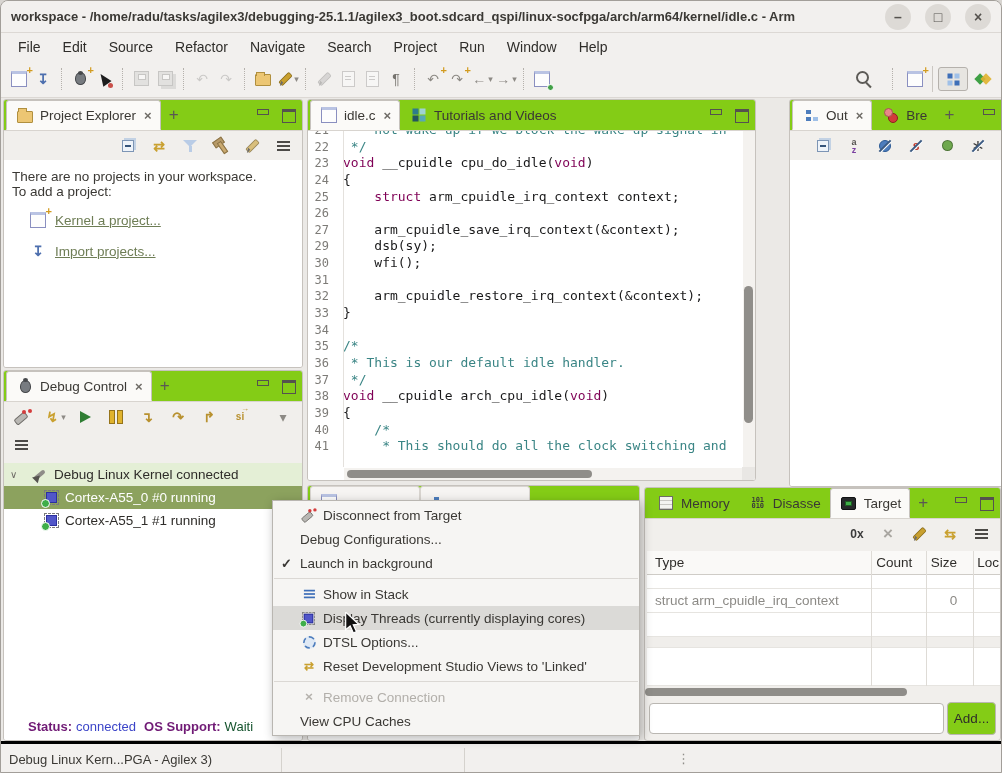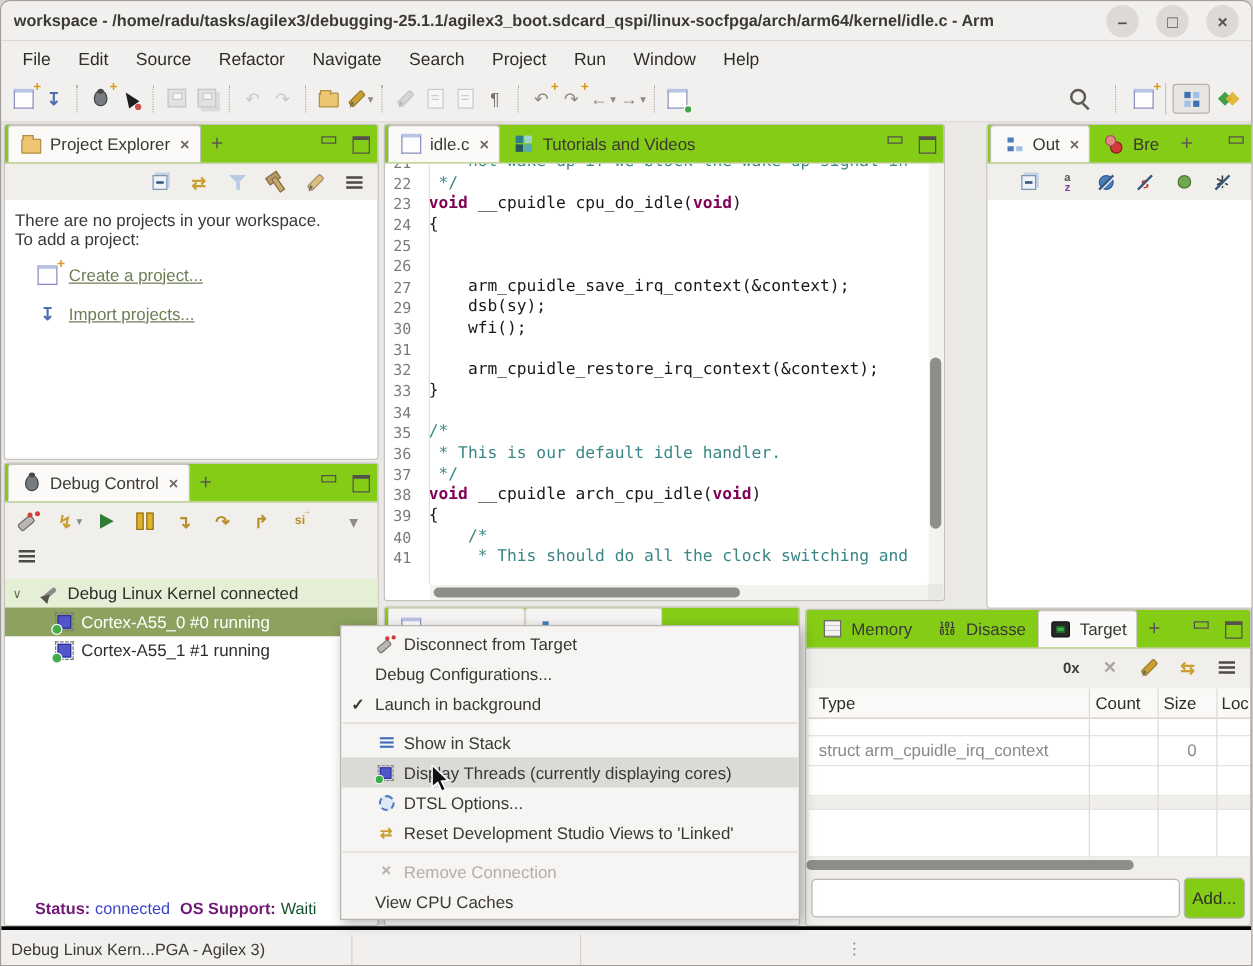--- a/index.html
+++ b/index.html
@@ -128,21 +128,21 @@
 .dc-status .conn{color:#3b44c8;margin:0 8px 0 4px}
 .dc-status .wait{color:#14532d;margin-left:4px}
 
 
 .ed-body{position:absolute;top:31px;left:0;right:0;bottom:0;background:#fff;overflow:hidden}
 .gutter-line{position:absolute;left:35px;top:0;bottom:13px;width:1px;background:#e4e1dd}
 .lines{position:absolute;left:0;top:-9px;right:13px;overflow:hidden}
 .cl{height:16.65px;line-height:16.65px;font-family:"DejaVu Sans Mono",monospace;font-size:13px;display:flex}
 .cl .ln{width:30px;text-align:right;padding-right:9px;color:#7d7b77;flex:none;font-size:12px}
 .cl .ct{white-space:pre;padding-left:5px}
-.tk-k{color:#7f0055;font-weight:700}
+.tk-k{color:#7f0055;font-weight:400}
 .tk-cm{color:#3a8585}
 .tk-pl{color:#19191a}
 .vsb{position:absolute;right:0;top:0;width:12px;bottom:13px;background:#f4f2ef}
 .vsb .th{position:absolute;left:1px;width:9px;top:155px;height:137px;background:#908e8a;border-radius:5px}
 .hsb{position:absolute;left:36px;right:13px;bottom:0;height:12px;background:#f4f2ef}
 .hsb .th{position:absolute;left:3px;width:245px;height:8px;top:2px;background:#8f8d89;border-radius:4px}
 .ed-corner{position:absolute;right:0;bottom:0;width:13px;height:13px;background:#e9e7e4}
 
 
 .ghost-tab{height:30px;width:110px;border:1px solid #d8d4cf;border-bottom:none;border-radius:3px 3px 0 0;
@@ -355,21 +355,21 @@
         </div>
       </div>
     <div class="pe-body">
       <div>There are no projects in your workspace.</div>
       <div>To add a project:</div>
       <div id="pelinks">
           <div class="pe-link">
             <span class="icn i-win">
               <b class="bdg">+</b>
             </span>
-            <span class="lbl">Create a project...</span>
+            <span class="lbl">Kernel a project...</span>
           </div>
           <div class="pe-link">
             <span class="icn i-g" style="color: rgb(77, 111, 174); font-weight: 700; --c: #4d6fae;">↧</span>
             <span class="lbl">Import projects...</span>
           </div>
         </div>
     </div>
   </div>
 
   <div class="panel" id="dc">
@@ -471,20 +471,21 @@
           <div class="cl">
             <span class="ln">23</span>
             <span class="ct"><span class="tk-k">void</span><span class="tk-pl"> __cpuidle cpu_do_idle(</span><span class="tk-k">void</span><span class="tk-pl">)</span></span>
           </div>
           <div class="cl">
             <span class="ln">24</span>
             <span class="ct"><span class="tk-pl">{</span></span>
           </div>
           <div class="cl">
             <span class="ln">25</span>
+            <span class="ct"><span class="tk-pl">    </span><span class="tk-k">struct</span><span class="tk-pl"> arm_cpuidle_irq_context context;</span></span>
           </div>
           <div class="cl">
             <span class="ln">26</span>
             <span class="ct"></span>
           </div>
           <div class="cl">
             <span class="ln">27</span>
             <span class="ct"><span class="tk-pl">    arm_cpuidle_save_irq_context(&amp;context);</span></span>
           </div>
           <div class="cl">

